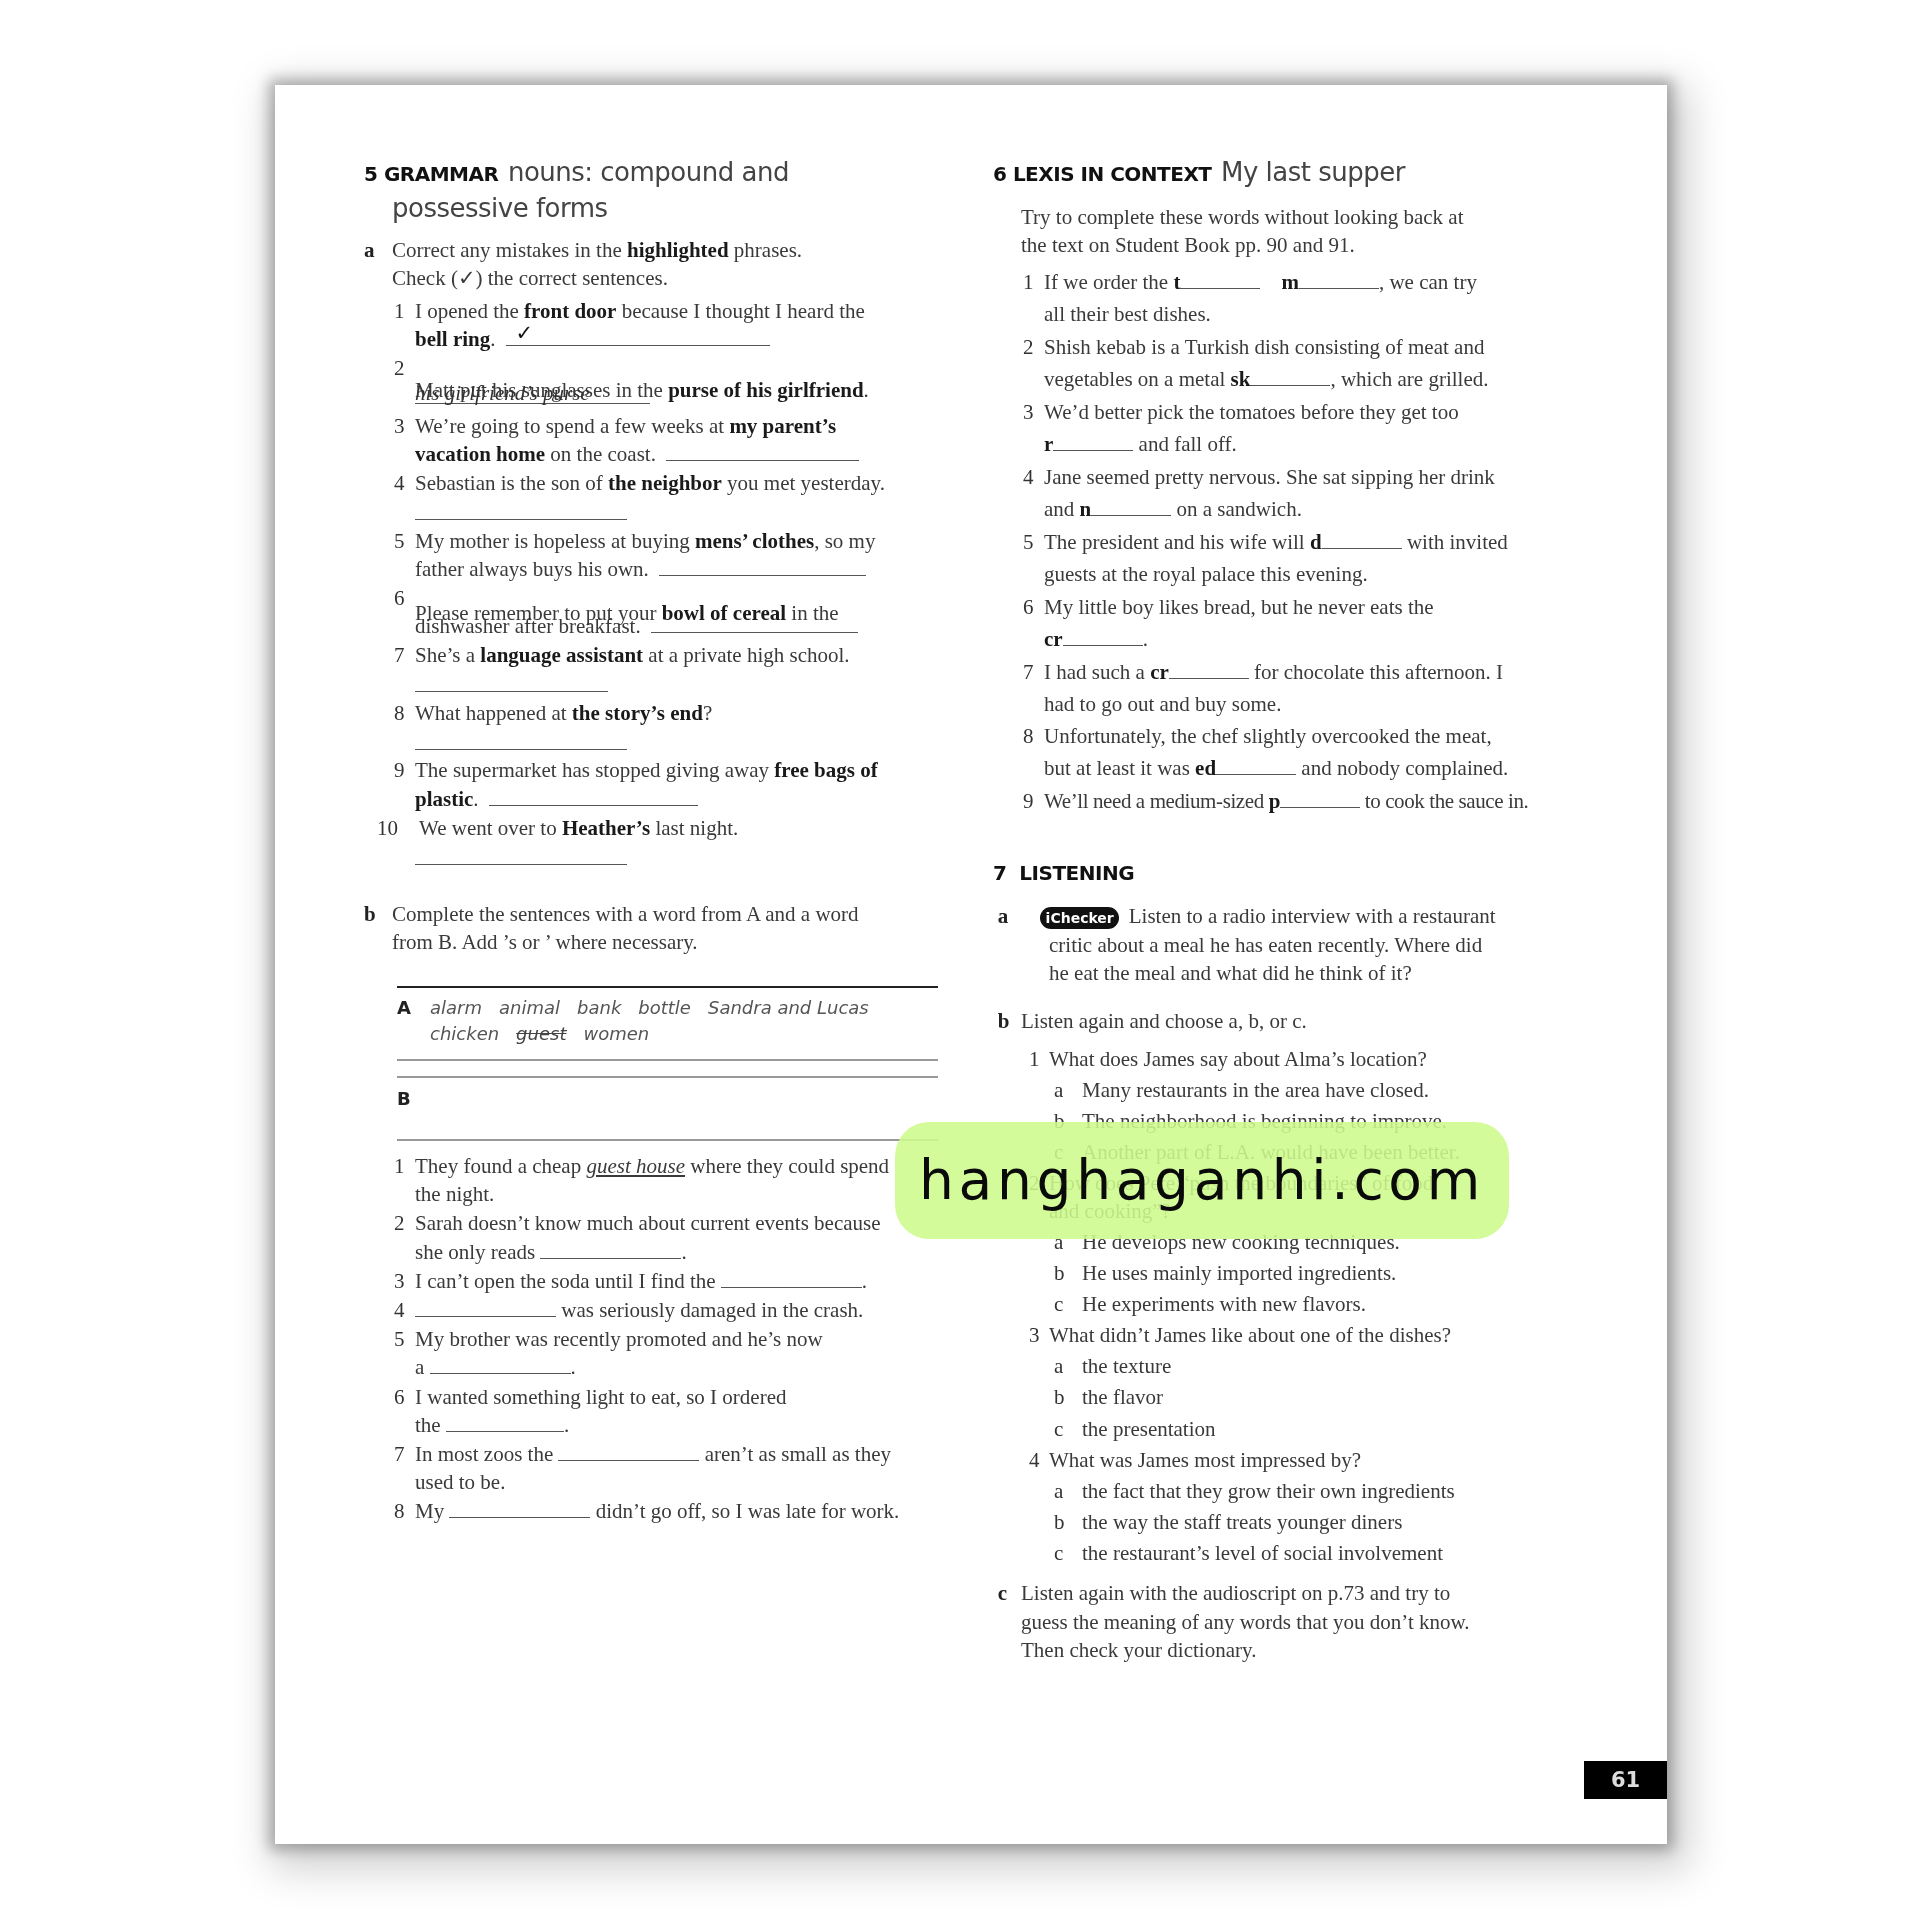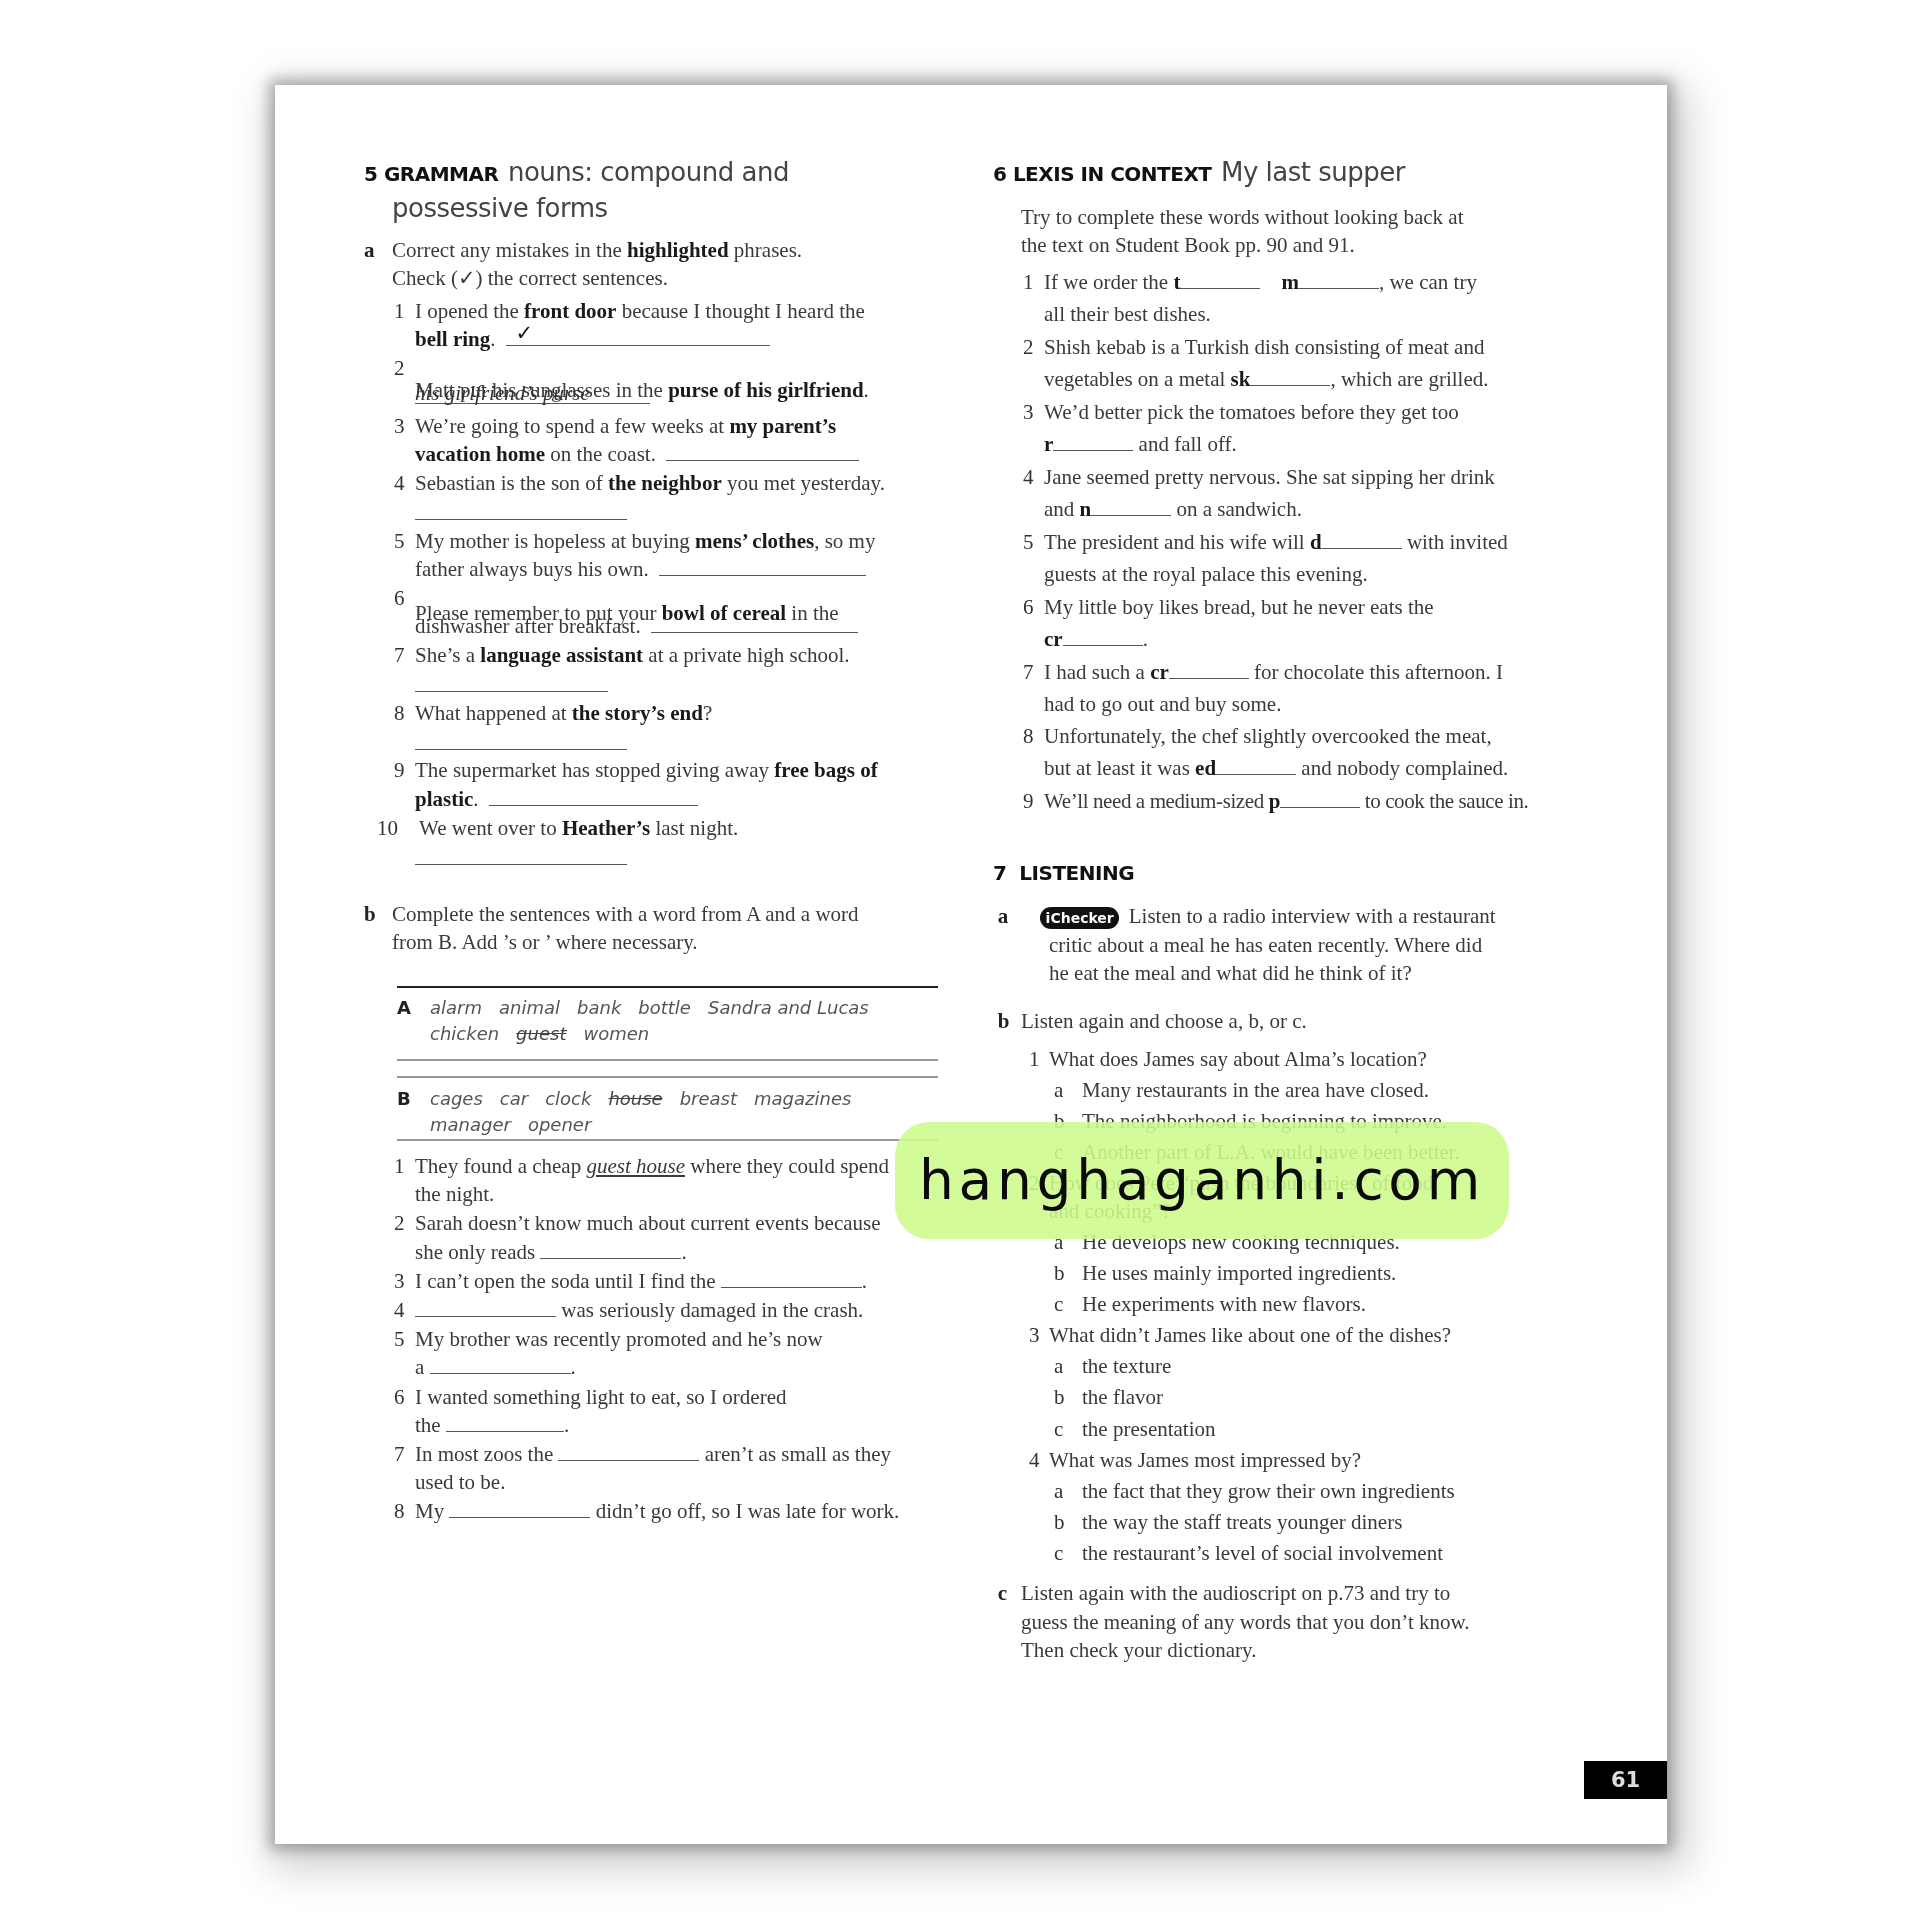--- a/index.html
+++ b/index.html
@@ -116,24 +116,20 @@
     <div class="wordbox" style="top:901px; height:188px;">
       <div class="rule-top" style="top:0;"></div>
       <div class="key" style="top:11.3px;">A</div>
       <div class="words" style="top:9.4px;">
         <span class="w">alarm</span><span class="w">animal</span><span class="w">bank</span><span class="w">bottle</span><span class="w">Sandra and Lucas</span><br>
         <span class="w">chicken</span><span class="w struck">guest</span><span class="w">women</span>
       </div>
       <div class="rule" style="top:73px;"></div>
       <div class="rule" style="top:90px;"></div>
       <div class="key" style="top:102px;">B</div>
-      <div class="words" style="top:100px;">
-        <span class="w">cages</span><span class="w">car</span><span class="w">clock</span><span class="w struck">house</span><span class="w">breast</span><span class="w">magazines</span><br>
-        <span class="w">manager</span><span class="w">opener</span>
-      </div>
       <div class="rule" style="top:153px;"></div>
     </div>
 
     <div class="n" style="left:30px; top:1067px;">1</div>
     <div class="txt" style="left:51px; top:1067px; white-space:nowrap;"><span>They found a cheap </span><span class="gh">guest house</span><span> where they could spend</span></div>
     <div class="txt" style="left:51px; top:1095px;">the night.</div>
 
     <div class="n" style="left:30px; top:1124px;">2</div>
     <div class="txt" style="left:51px; top:1124px; white-space:nowrap;">Sarah doesn’t know much about current events because</div>
     <div class="txt" style="left:51px; top:1153px;"><span>she only reads </span><span class="blank" style="width:141px;"></span><span>.</span></div>

